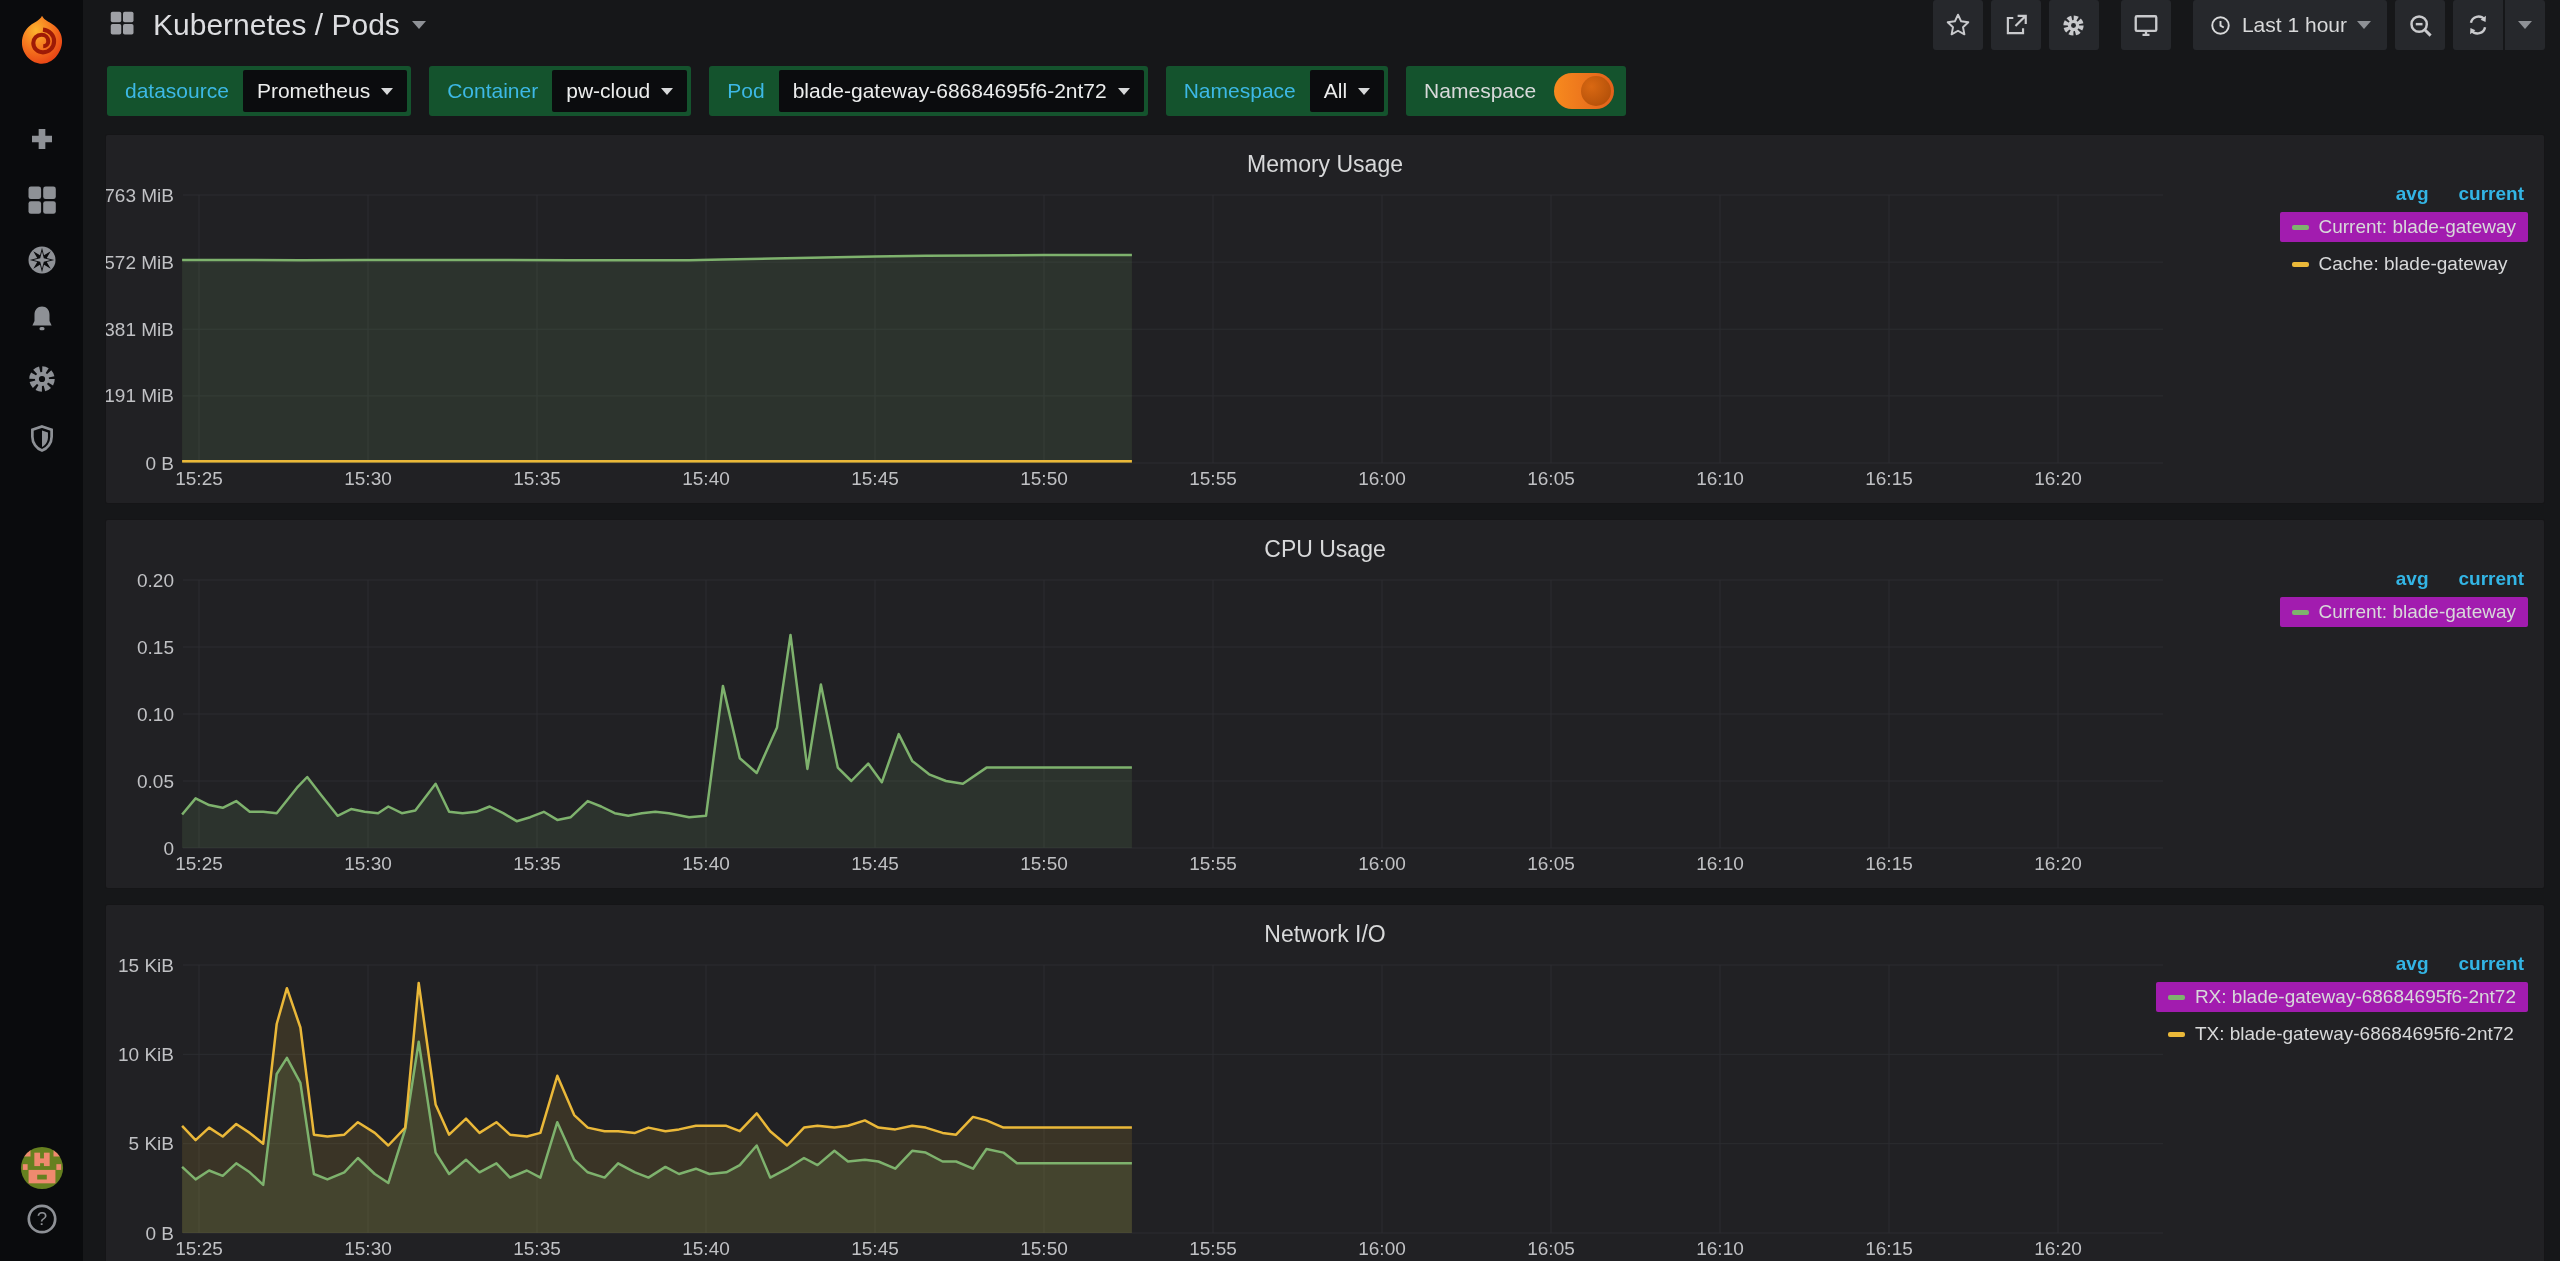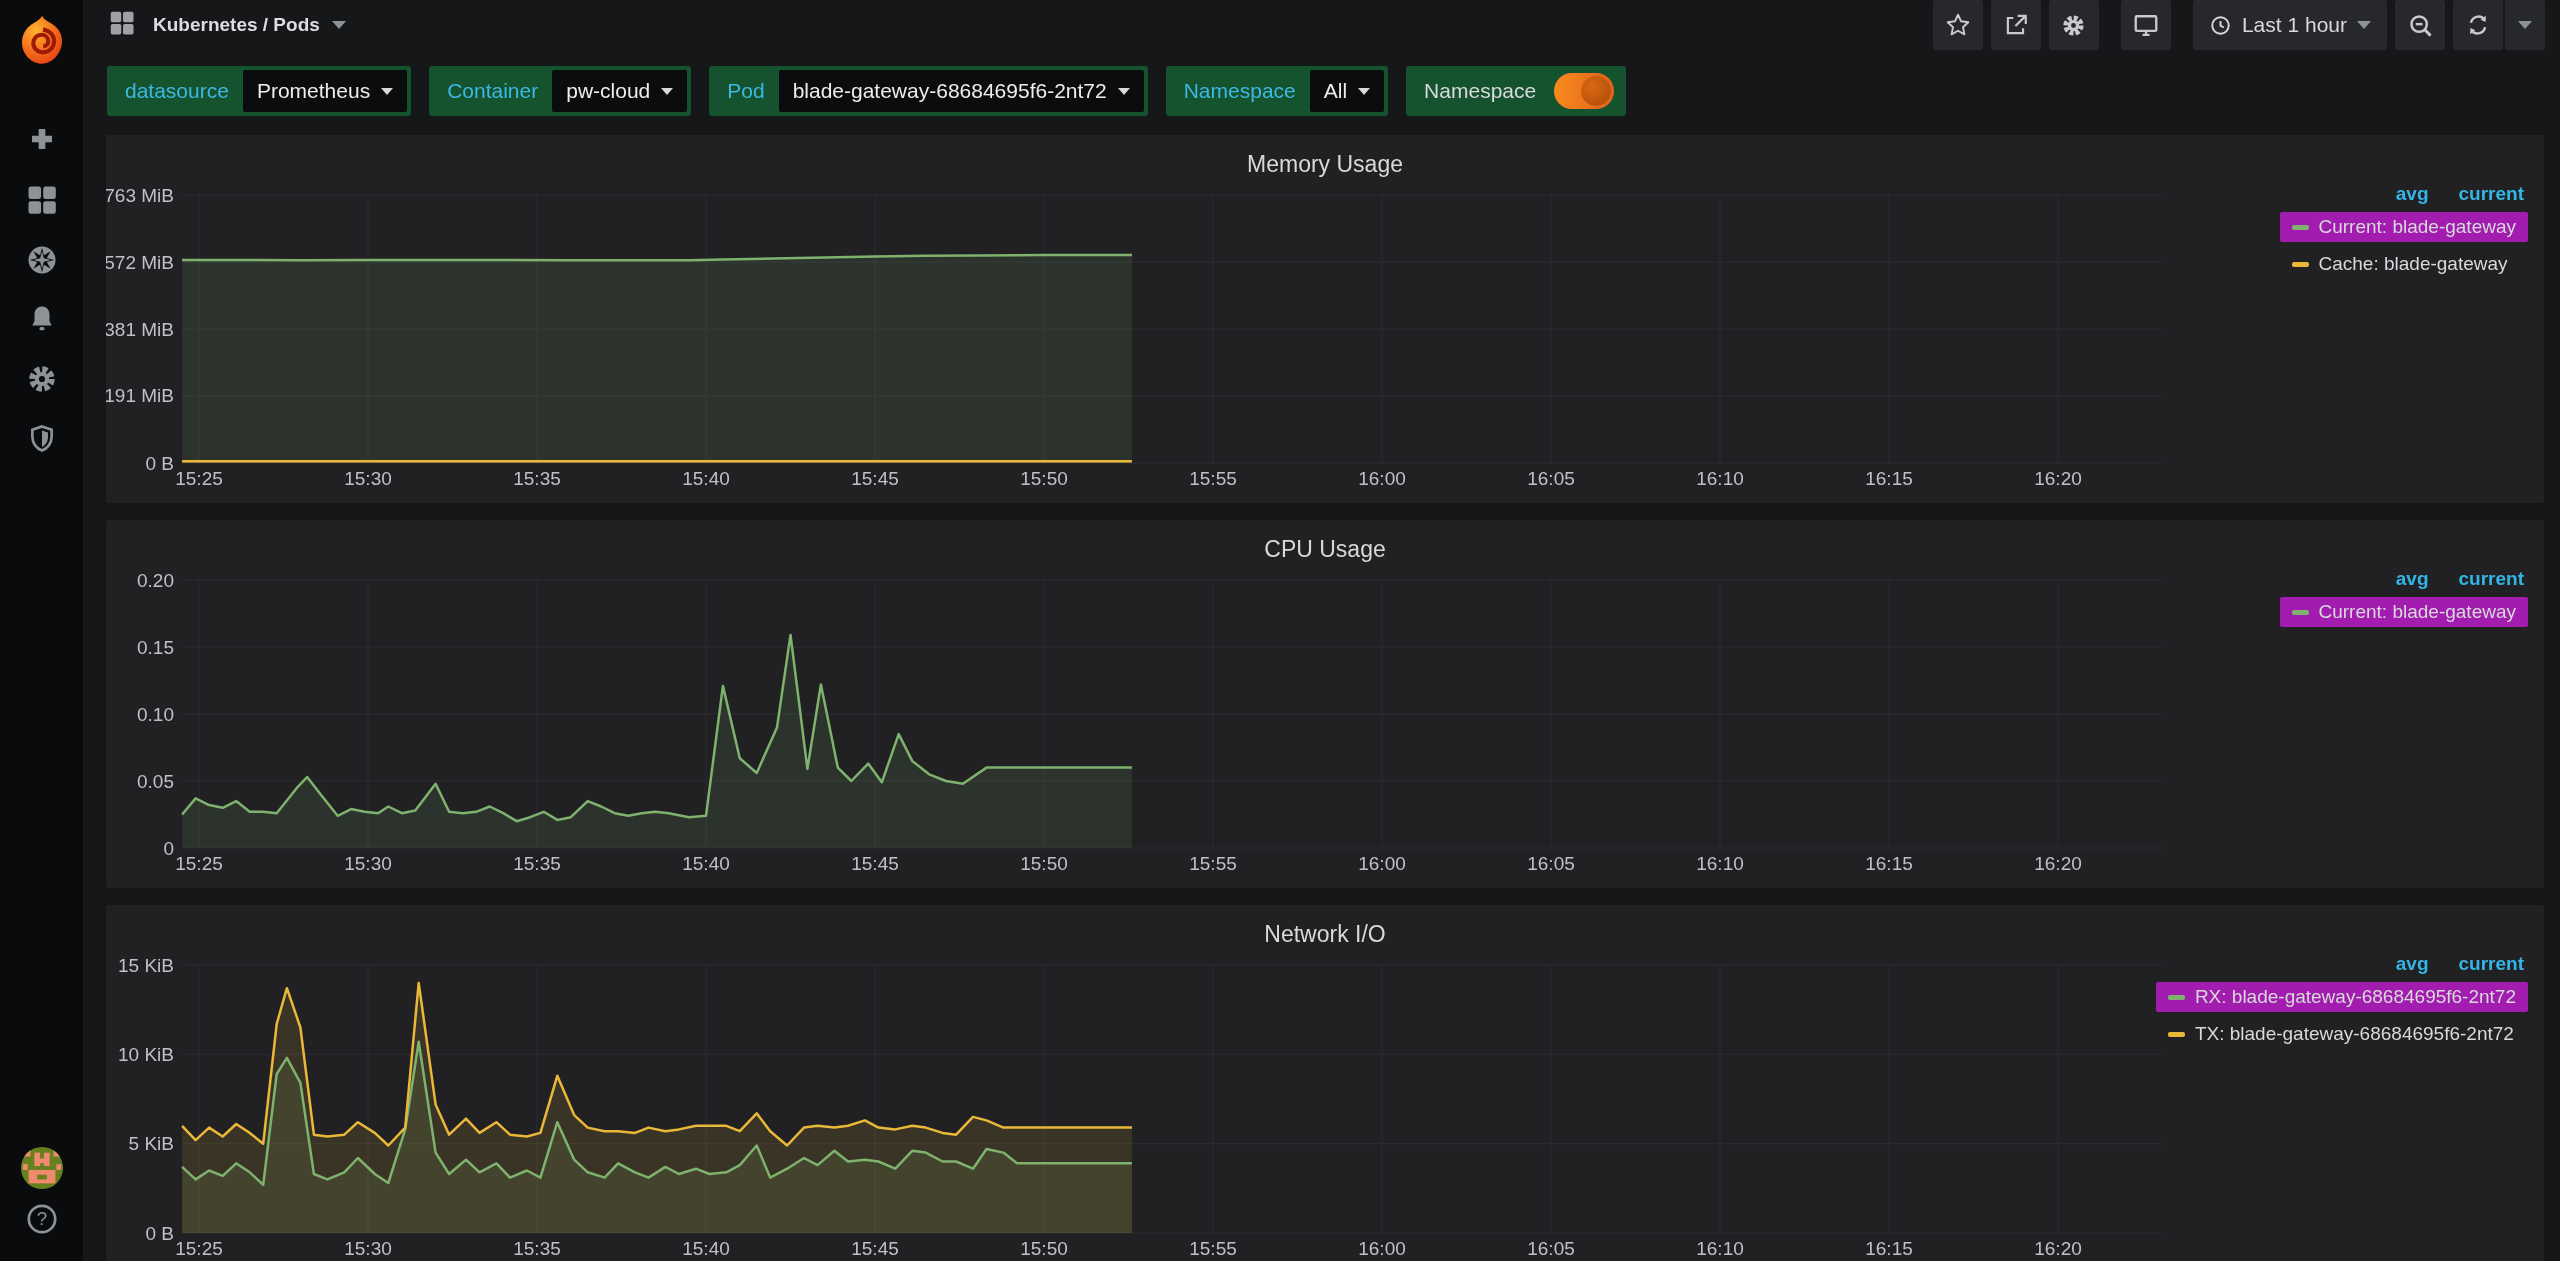--- a/index.html
+++ b/index.html
@@ -12,21 +12,21 @@
   .logo { width:83px; height:82px; display:grid; place-items:center; cursor:pointer; }
   .side-nav { margin-top:40px; display:flex; flex-direction:column; gap:26px; align-items:center; }
   .side-item { background:none; border:none; width:48px; height:34px; display:grid; place-items:center; cursor:pointer; }
   .side-bottom { margin-top:auto; display:flex; flex-direction:column; gap:22px; align-items:center; padding-bottom:26px; }
   .icon-gray { color:#8e9196; }
 
   
   .main { flex:1; display:flex; flex-direction:column; }
   .navbar { height:76px; display:flex; align-items:center; justify-content:space-between; padding:0 15px 0 24px; }
   .nav-left { display:flex; align-items:center; }
-  .nav-title { font-size:19px; font-weight:700; color:#dcdde0; margin:0 12px 0 16px; cursor:pointer; white-space:nowrap; }
+  .nav-title { font-size:30px; font-weight:400; color:#dcdde0; margin:0 12px 0 16px; cursor:pointer; white-space:nowrap; }
   .caret { width:0; height:0; border-left:7px solid transparent; border-right:7px solid transparent; border-top:8px solid #8e9196; display:inline-block; }
   .nav-right { display:flex; align-items:center; gap:8px; }
   .nav-btn { height:50px; min-width:50px; background:#26282c; border:none; border-radius:3px; display:grid; place-items:center; cursor:pointer; color:#c9cacd; }
   .timepicker { display:flex; align-items:center; gap:10px; padding:9px 16px; font-size:21px; font-weight:500; color:#d8d9da; }
   .btn-group { display:flex; gap:2px; }
   .btn-group .nav-btn:first-child { border-radius:3px 0 0 3px; }
   .btn-group .nav-btn:last-child { border-radius:0 3px 3px 0; min-width:40px; }
   .gap-l { margin-left:14px; }
 
   

